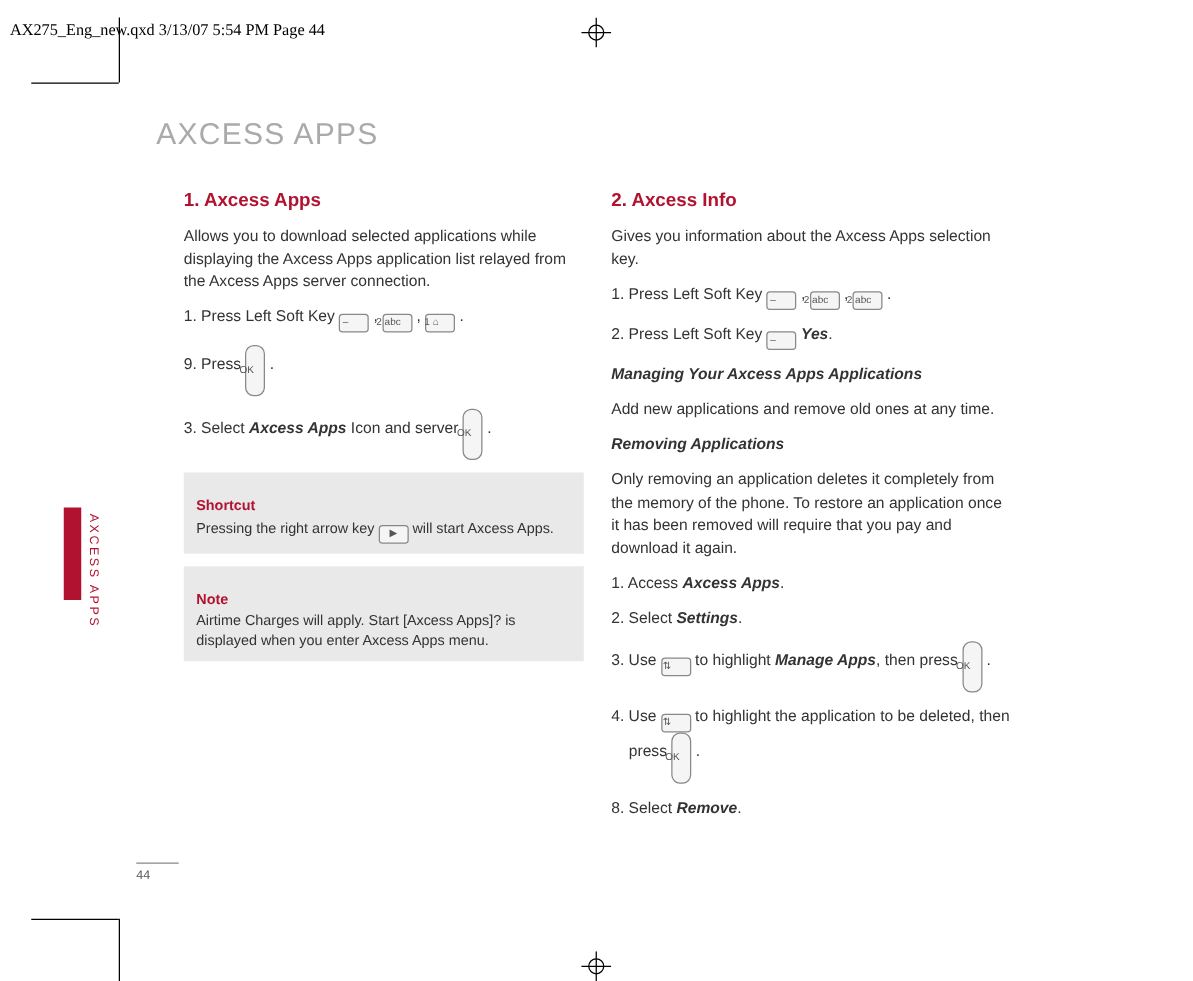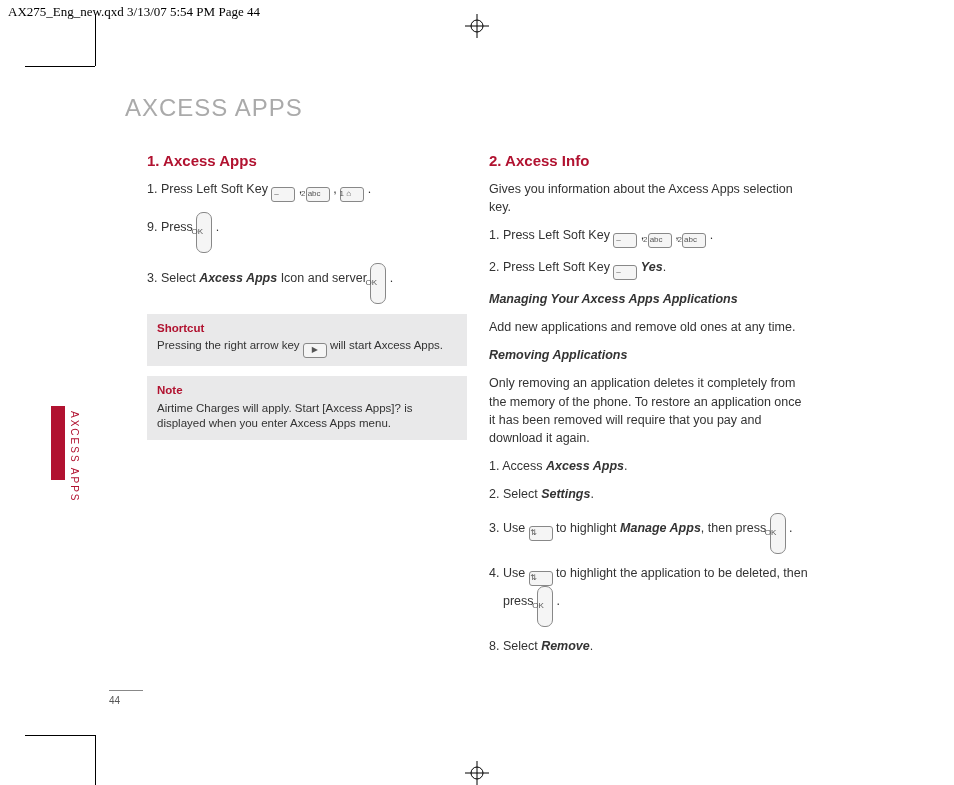--- a/index.html
+++ b/index.html
@@ -9,21 +9,21 @@
     height: 785px;
     background: #fff;
     font-family: "Lucida Grande", "Segoe UI", Arial, sans-serif;
     color: #333;
     position: relative;
     overflow: hidden;
   }
   .crop-header {
     font-family: "Times New Roman", serif;
     font-size: 13px;
-    padding: 4px 8px;
+    padding: 16px 8px;
     color: #000;
   }
   .crop-lines-top {
     position: absolute;
     top: 14px; left: 0; width: 100%; height: 50px;
   }
   .crop-h { position:absolute; top:52px; left:25px; width:70px; height:1px; background:#000;}
   .crop-v { position:absolute; top:0; left:95px; width:1px; height:52px; background:#000;}
   .crop-lines-bottom {
     position: absolute;
@@ -74,21 +74,21 @@
     line-height:12px;
     font-size:8px;
     color:#555;
     padding:0 3px;
     min-width:16px;
     text-align:center;
   }
   .key-icon.round { border-radius:7px; min-width:10px; padding:13px 2px; }
   .calloutbox {
     background:#e9e9ea;
-    padding:7px 10px 8px 10px;
+    padding:20px 10px 8px 10px;
     margin:10px 0 8px 0;
     font-size:11.5px;
     line-height:1.35;
   }
   .calloutbox .ct { color:#b11230; font-weight:bold; display:block; margin-bottom:2px;}
   .side-tab {
     position:absolute;
     left:-26px;
     top:345px;
     writing-mode: vertical-rl;
@@ -137,20 +137,21 @@
 <div class="page">
   <div class="side-bar"></div>
   <div class="side-tab">AXCESS APPS</div>
 
   <h1 class="chapter">AXCESS APPS</h1>
 
   <div class="cols">
 
     <div class="col">
       <h2 class="section">1. Axcess Apps</h2>
+      <p>Allows you to download selected applications while displaying the Axcess Apps application list relayed from the Axcess Apps server connection.</p>
 
       <p class="hanging">
         <span>1. Press Left Soft Key </span><span class="key-icon">–</span><span> , </span><span class="key-icon">2 abc</span><span> , </span><span class="key-icon">1 ⌂</span><span> .</span>
       </p>
       <p class="hanging">
         <span>9. Press </span><span class="key-icon round">OK</span><span> .</span>
       </p>
       <p class="hanging">
         <span>3. Select </span><span class="bold">Axcess Apps</span><span> Icon and server </span><span class="key-icon round">OK</span><span> .</span>
       </p>

